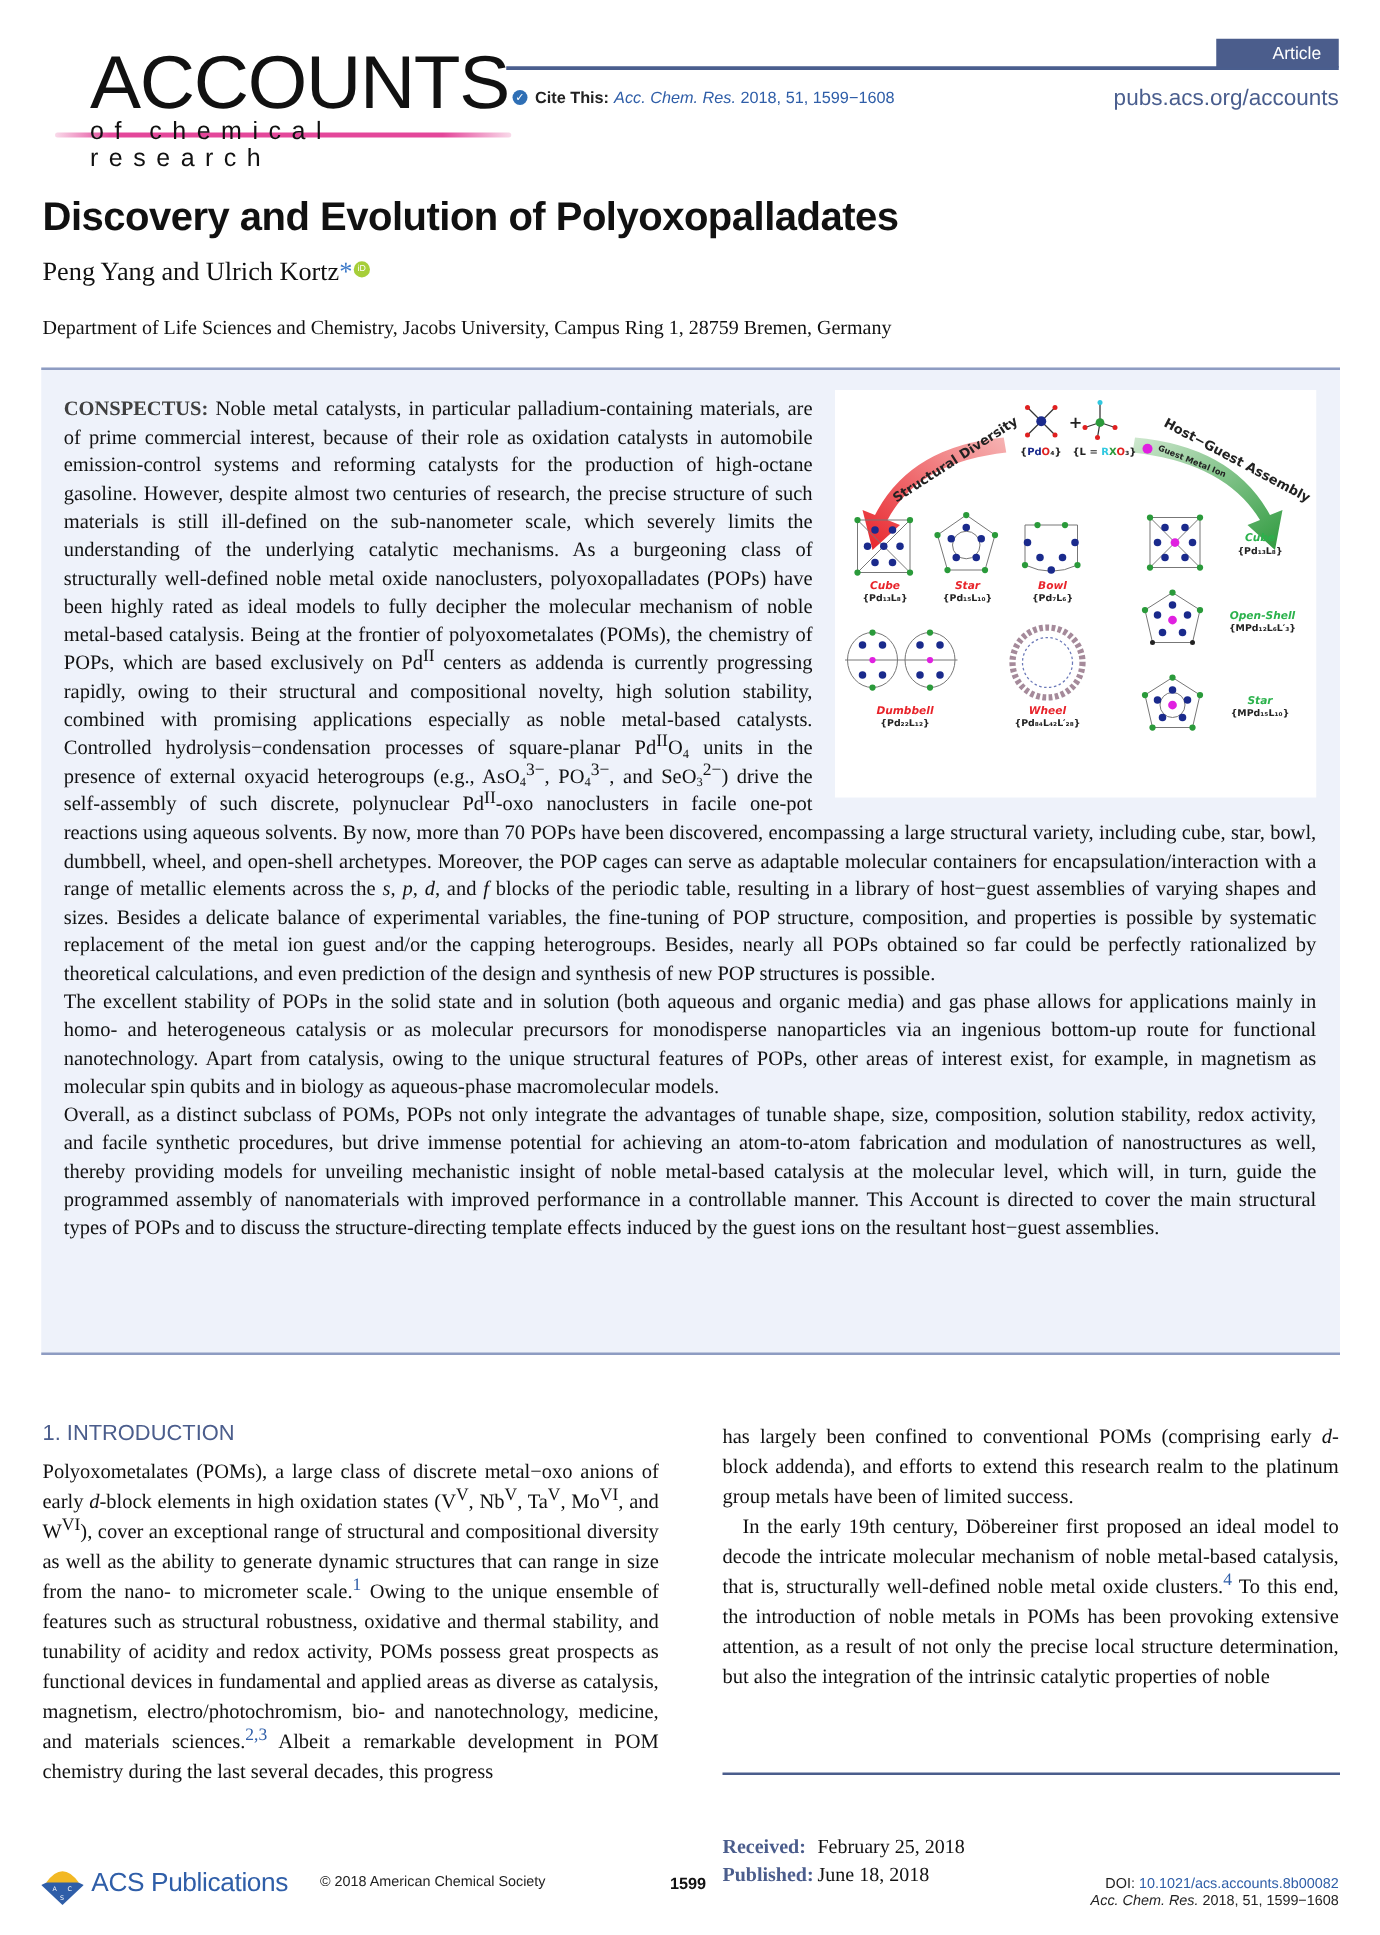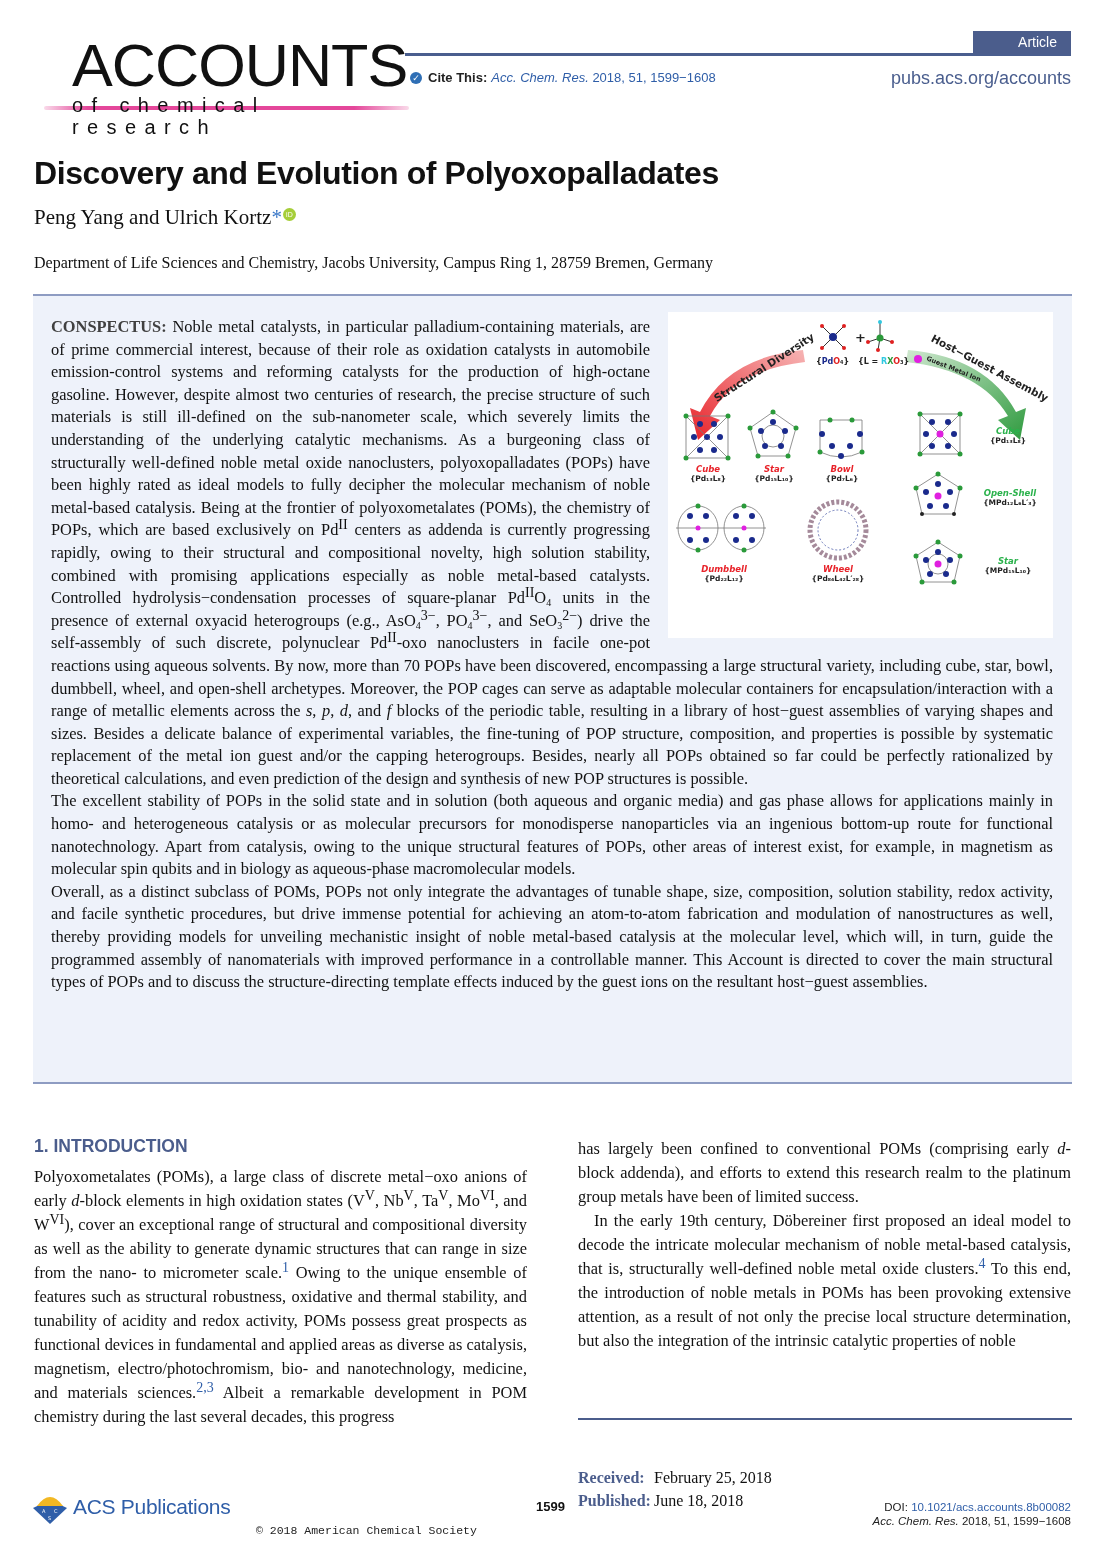--- a/index.html
+++ b/index.html
@@ -40,34 +40,34 @@
     .fig-svg { position: absolute; left: 0; top: 0; }
     .flabel { position: absolute; font-family: "DejaVu Sans", sans-serif; font-size: 8.5px; text-align: center; font-weight: bold; line-height: 10px; }
     .flabel .red { color: #e8232a; font-style: italic; }
     .flabel .grn { color: #2bb24c; font-style: italic; }
     .flabel .blk { color: #222; font-weight: bold; font-size: 7.5px; }
 
     
     .col { position: absolute; font-size: 16.4px; line-height: 24px; text-align: justify; color: #111; }
     .col-left { left: 34px; top: 1135px; width: 493px; }
     .col-right { left: 578px; top: 1137px; width: 493px; }
-    .sec-heading { font-family: "Liberation Sans", "DejaVu Sans", sans-serif; font-size: 17.5px; font-weight: bold; color: #4b5d8c; margin-bottom: 8px; line-height: 22px; }
+    .sec-heading { font-family: "Liberation Sans", "DejaVu Sans", sans-serif; font-size: 17.5px; font-weight: normal; color: #4b5d8c; margin-bottom: 8px; line-height: 22px; }
     .indent { text-indent: 16px; }
     sup { font-size: 14px; line-height: 0; vertical-align: 6px; margin-top: 13px; }
     sub { font-size: 10px; line-height: 0; vertical-align: -3px; }
     .refsup { color: #2f5ea8; }
 
     .dates-rule { position: absolute; left: 578px; top: 1418px; width: 494px; height: 2px; background: #4b5d8c; }
     .dates { position: absolute; left: 578px; top: 1430px; font-size: 16px; line-height: 23px; margin-top: 36px; }
     .dates .dl { color: #4b5d8c; font-weight: bold; display: inline-block; width: 76px; }
 
     
     .acs-logo { position: absolute; left: 33px; top: 1490px; display: flex; align-items: center; gap: 6px; }
     .acs-text { font-family: "Liberation Sans", "DejaVu Sans", sans-serif; font-size: 21px; color: #2f5ea8; letter-spacing: -0.3px; }
-    .copyright { position: absolute; left: 256px; top: 1500px; font-family: Liberation Mono, monospace; font-size: 11.5px; color: #222; margin-top: 24px; }
+    .copyright { position: absolute; left: 256px; top: 1500px; font-family: Liberation Sans, sans-serif; font-size: 11.5px; color: #222; }
     .pagenum { position: absolute; left: 536px; top: 1499px; font-family: "Liberation Sans", "DejaVu Sans", sans-serif; font-size: 13px; font-weight: bold; color: #111; }
     .doi { position: absolute; right: 33px; top: 1500px; font-family: "Liberation Sans", "DejaVu Sans", sans-serif; font-size: 11.5px; color: #222; text-align: right; line-height: 14px; }
     .doi .link { color: #2f5ea8; }
     .doi i { font-style: italic; }
   </style>
 </head>
 <body>
 
 <div class="logo">
   <div class="logo-main">ACCOUNTS</div>

